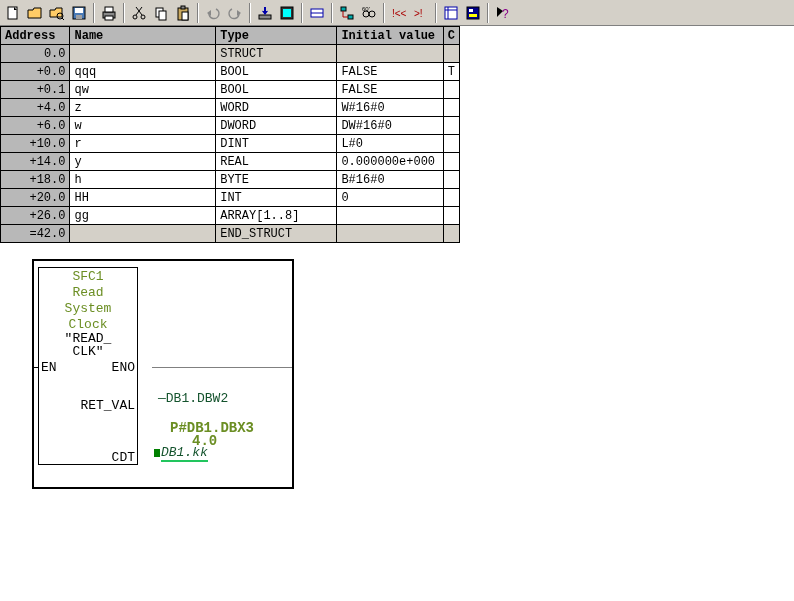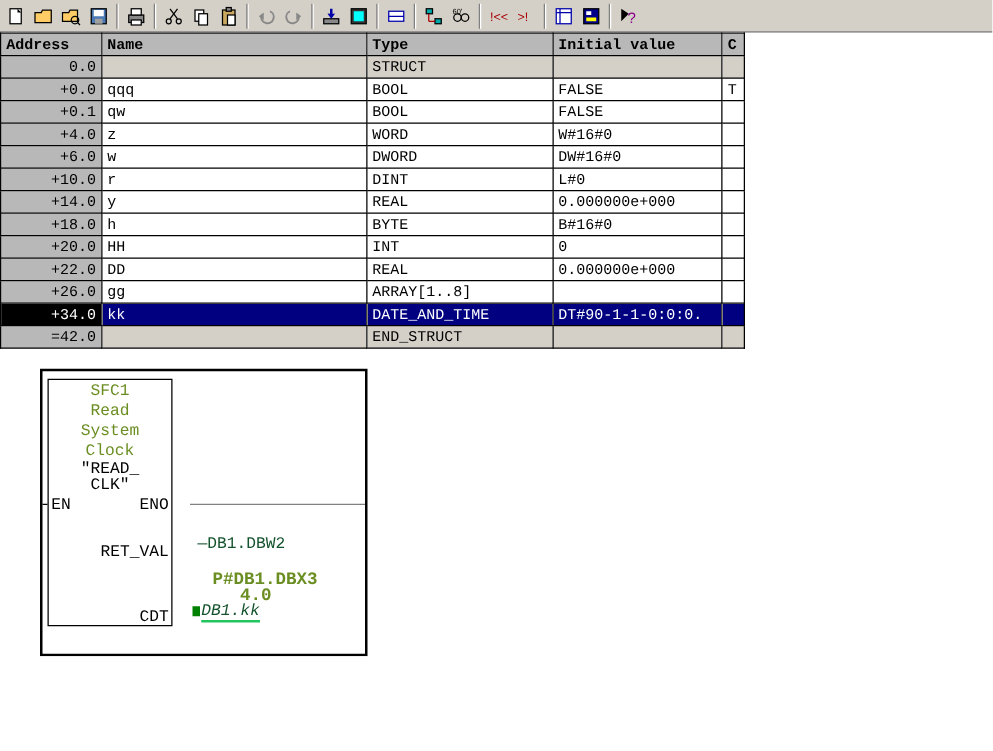--- a/index.html
+++ b/index.html
@@ -35,21 +35,21 @@
       border-left: 1px solid #808080;
       border-right: 1px solid #fff;
       margin: 0 3px;
     }
     .toolbar-btn svg { width: 16px; height: 16px; }
     
     .grid {
       border-collapse: collapse;
       font-size: 12px;
       background: #fff;
-      width: 596px;
+      width: 460px;
     }
     .grid th, .grid td {
       border: 1px solid #000;
       padding: 1px 4px;
       height: 18px;
       white-space: nowrap;
       font-family: "Courier New", monospace;
       overflow: hidden;
     }
     .grid th {
@@ -361,38 +361,24 @@
         <td class="col-comm"></td>
       </tr>
       <tr>
         <td class="col-addr">+20.0</td>
         <td class="col-name">HH</td>
         <td class="col-type">INT</td>
         <td class="col-init">0</td>
         <td class="col-comm"></td>
       </tr>
       <tr>
-        <td class="col-addr">+22.0</td>
-        <td class="col-name">DD</td>
-        <td class="col-type">REAL</td>
-        <td class="col-init">0.000000e+000</td>
-        <td class="col-comm"></td>
-      </tr>
-      <tr>
         <td class="col-addr">+26.0</td>
         <td class="col-name">gg</td>
         <td class="col-type">ARRAY[1..8]</td>
         <td class="col-init"></td>
-        <td class="col-comm"></td>
-      </tr>
-      <tr class="row-sel">
-        <td class="col-addr">+34.0</td>
-        <td class="col-name">kk</td>
-        <td class="col-type">DATE_AND_TIME</td>
-        <td class="col-init">DT#90-1-1-0:0:0.</td>
         <td class="col-comm"></td>
       </tr>
       <tr class="row-gray">
         <td class="col-addr">=42.0</td>
         <td class="col-name"></td>
         <td class="col-type">END_STRUCT</td>
         <td class="col-init"></td>
         <td class="col-comm"></td>
       </tr>
     </tbody>

